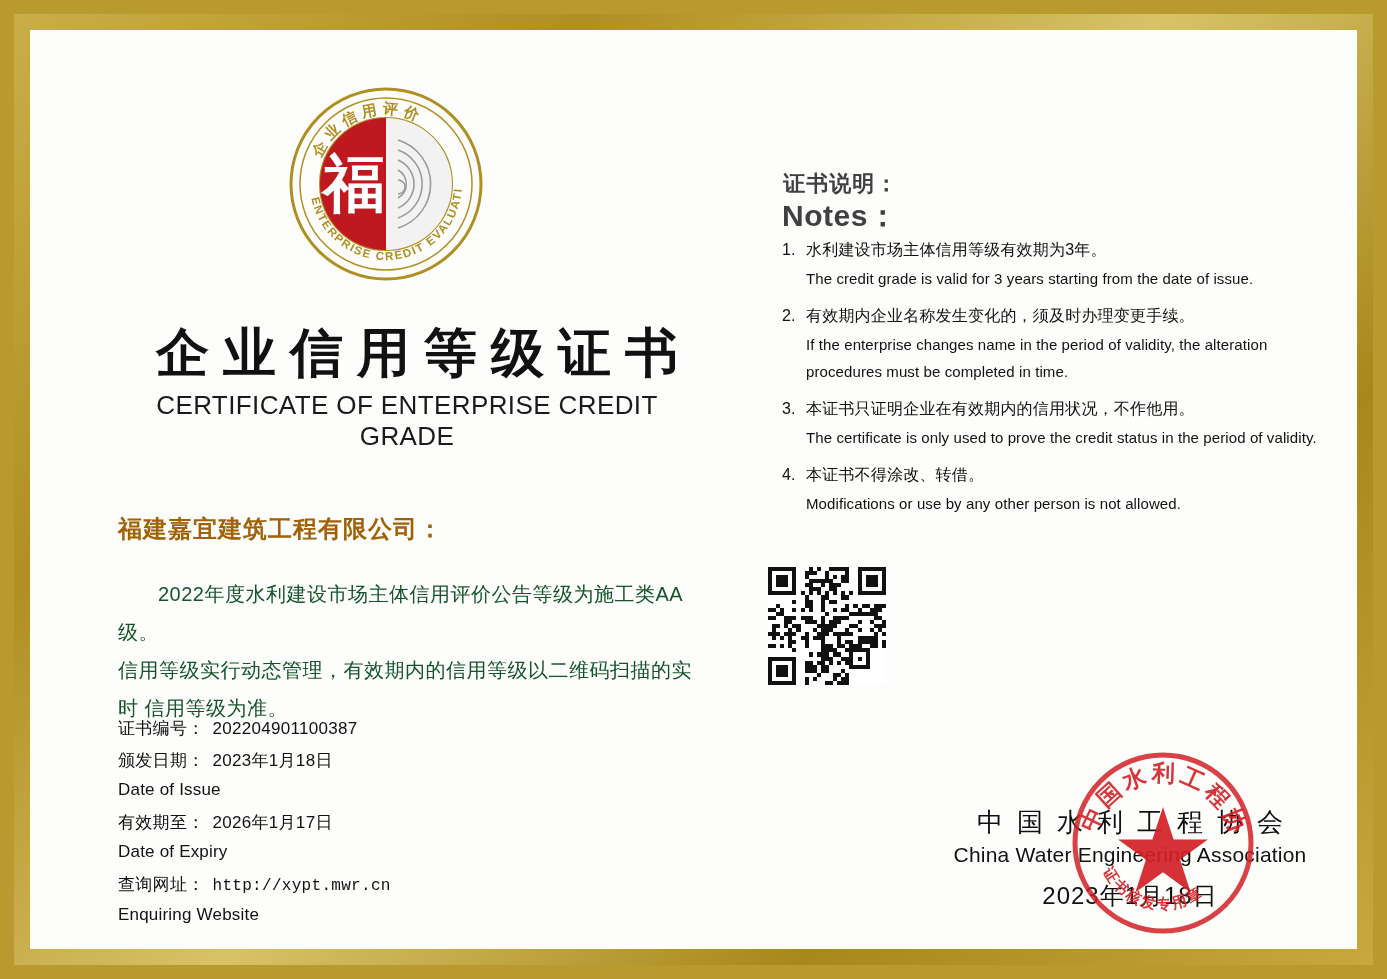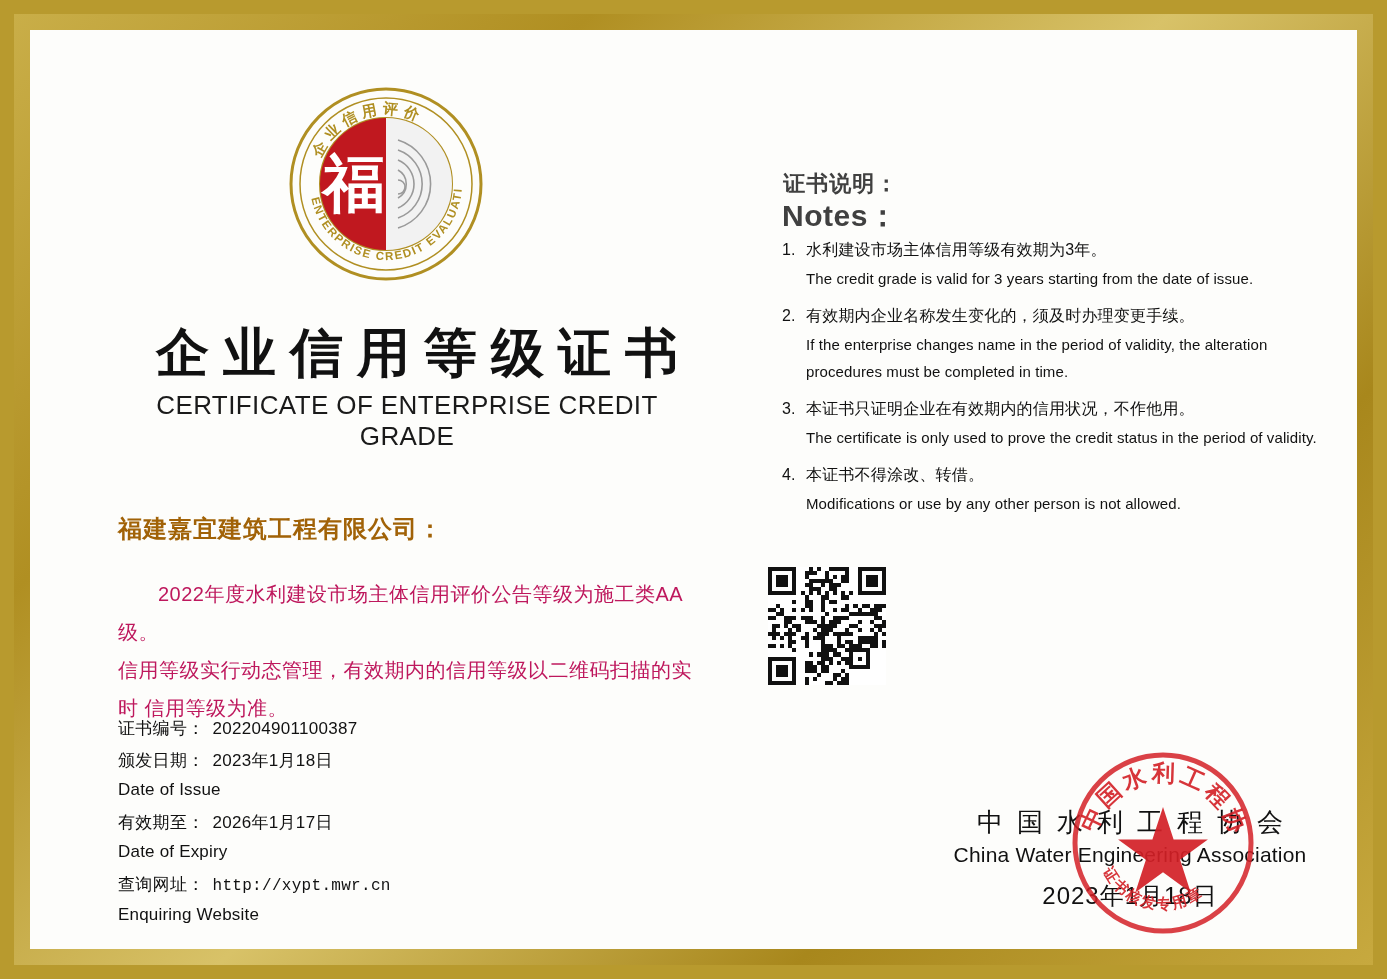--- a/index.html
+++ b/index.html
@@ -95,21 +95,21 @@
     color: #a16207;
     letter-spacing: 1px;
   }
   .body-text {
     position: absolute;
     left: 88px;
     top: 545px;
     width: 580px;
     font-size: 20px;
     line-height: 38px;
-    color: #be185d;
+    color: #14532d;
     letter-spacing: 0.5px;
   }
   .body-text .indent { display:block; text-indent: 40px; }
 
   
   .meta {
     position: absolute;
     left: 88px;
     top: 685px;
     width: 560px;

